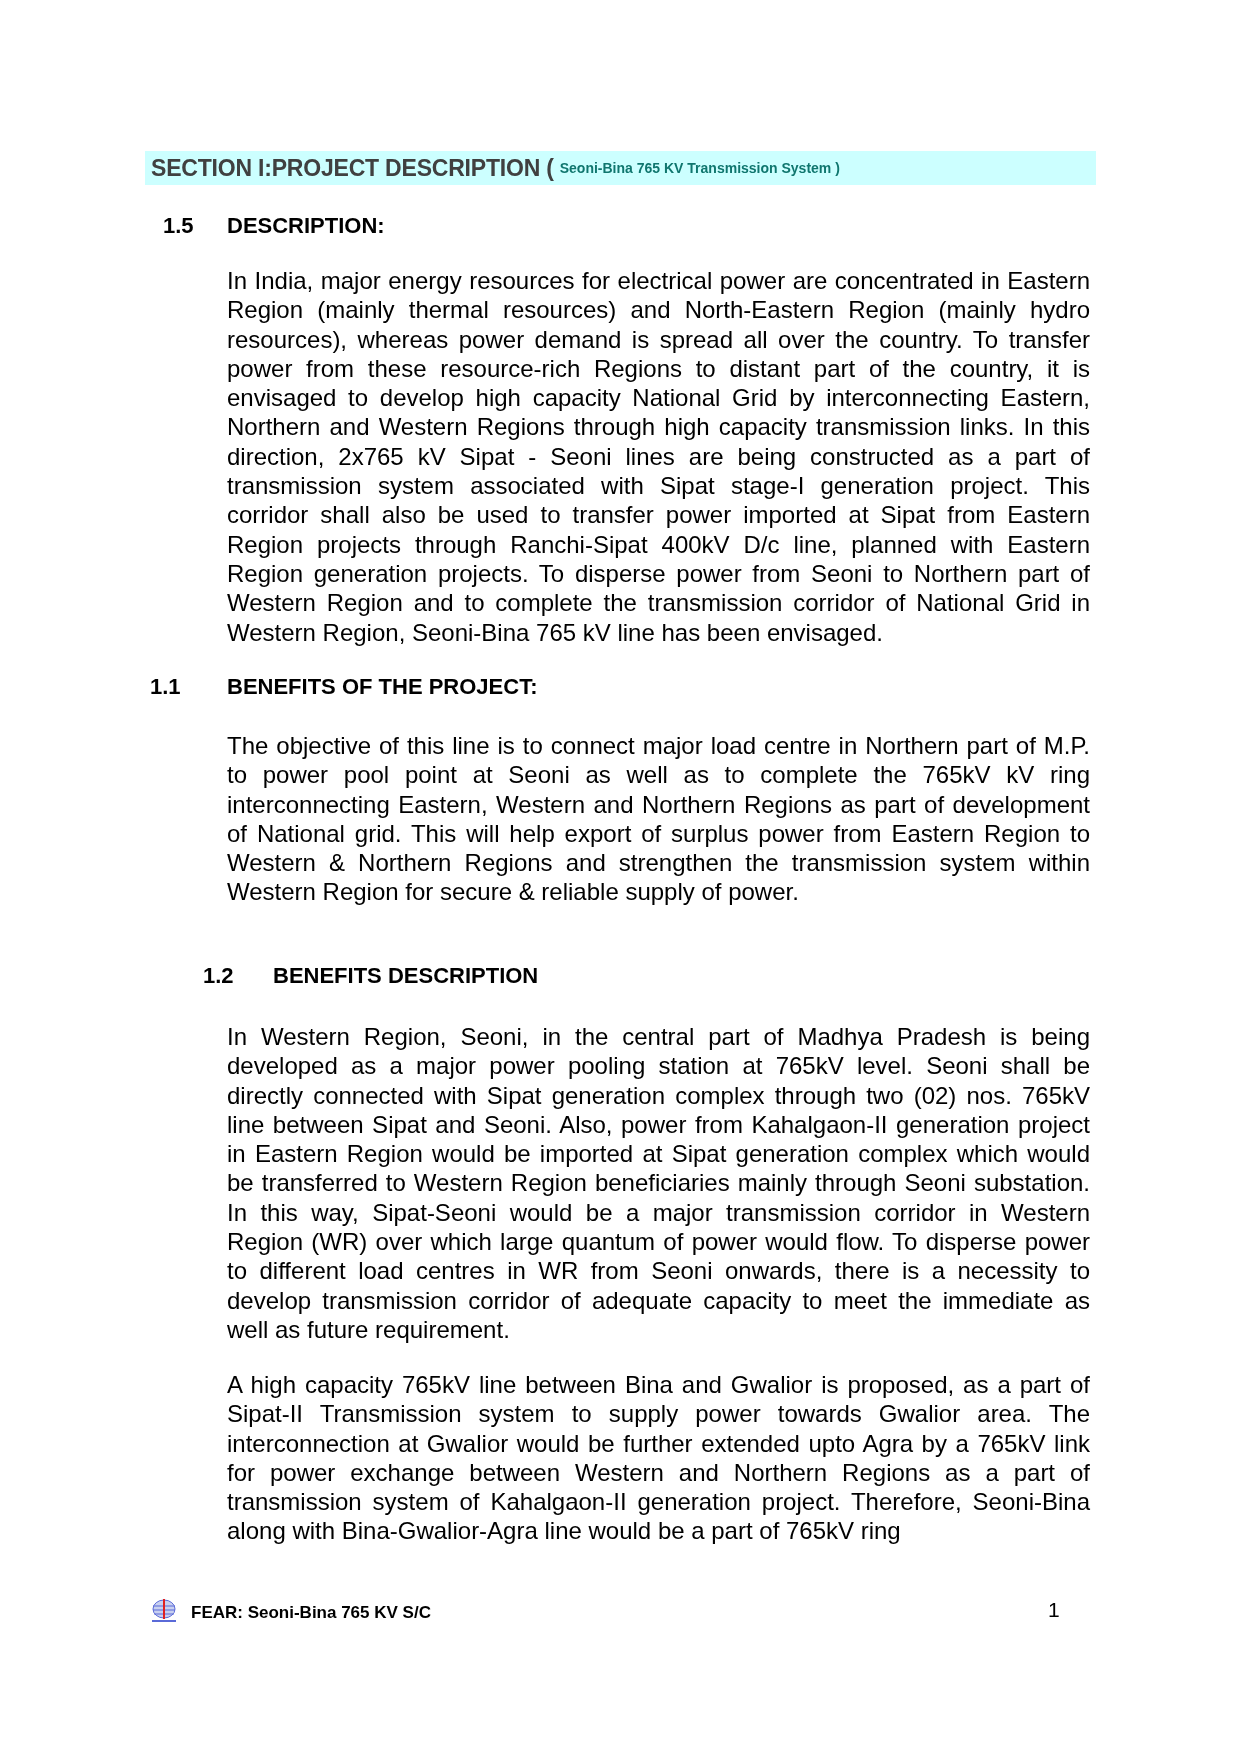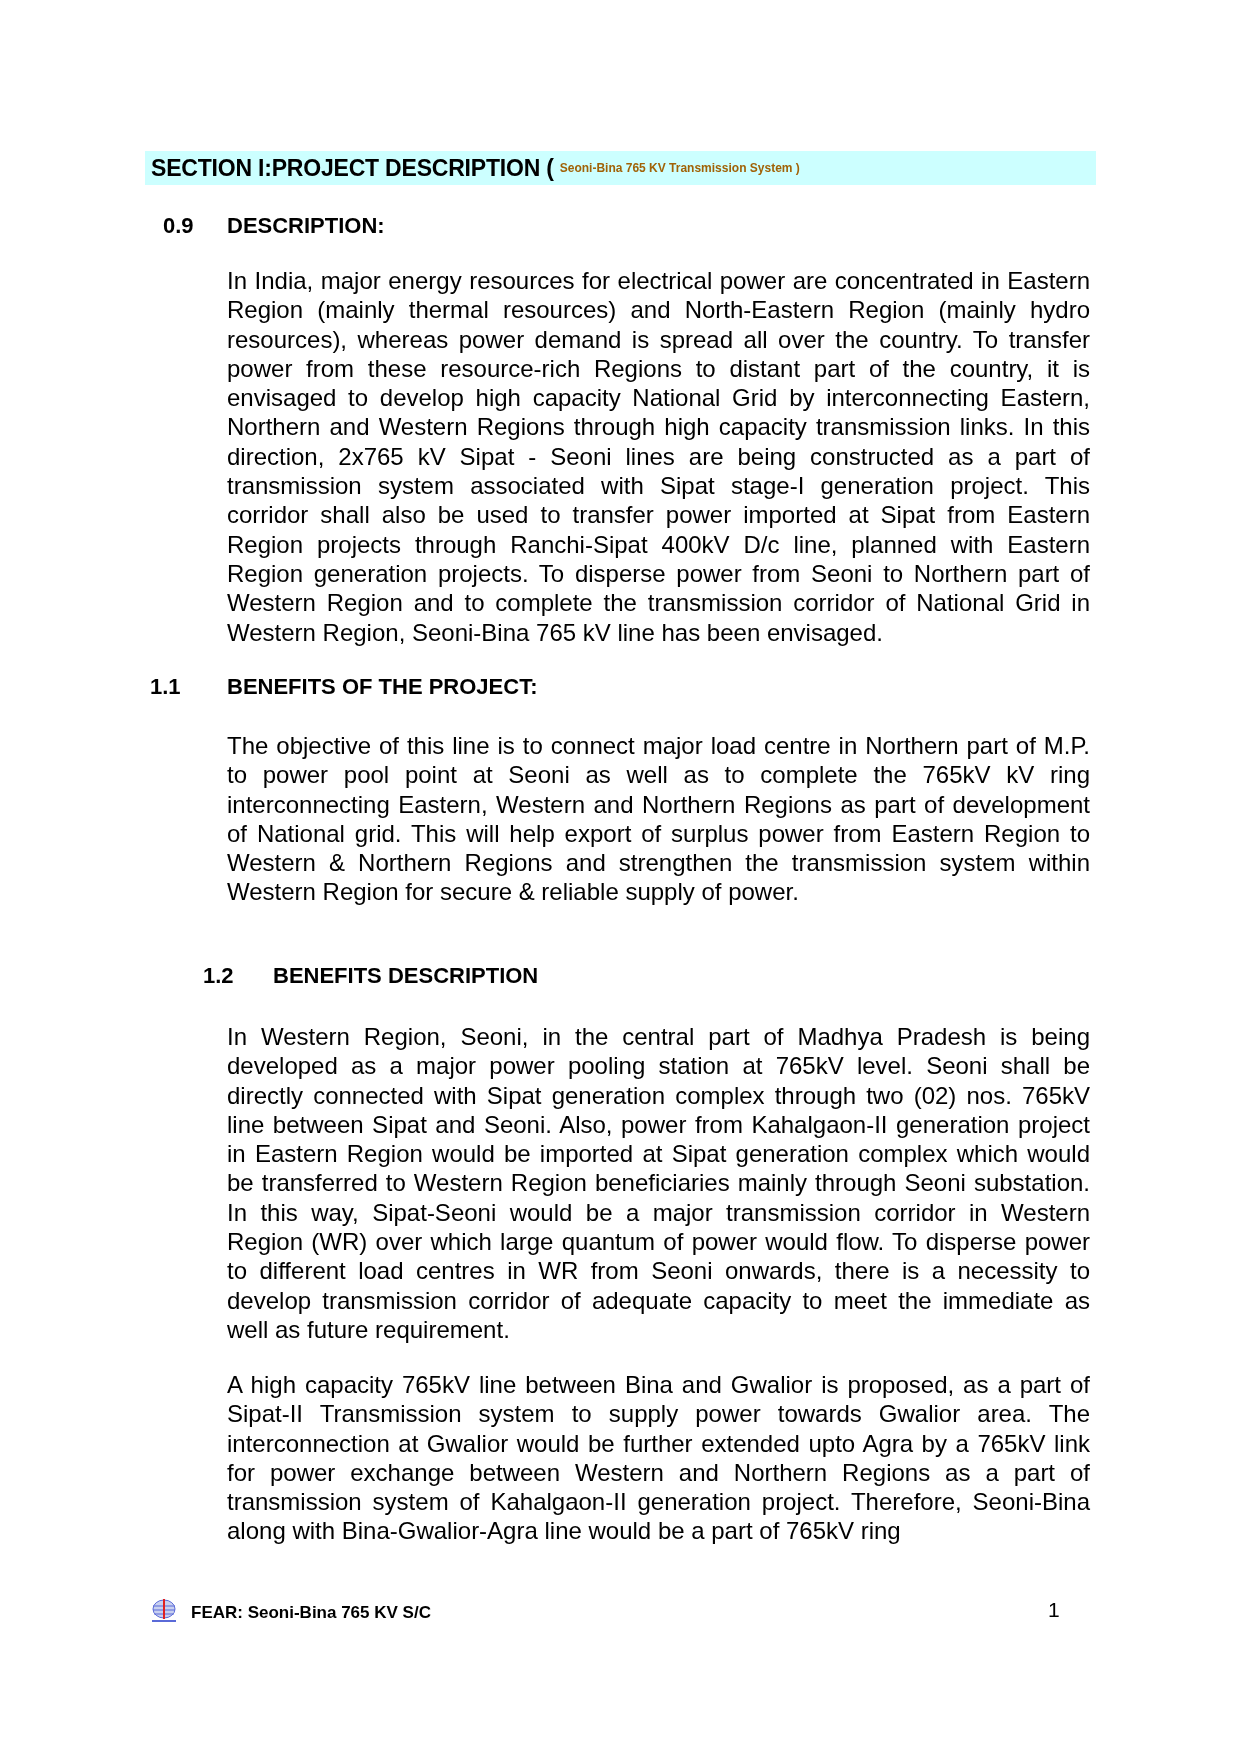--- a/index.html
+++ b/index.html
@@ -22,29 +22,29 @@
     width: 951px;
     height: 34px;
     background: #ccffff;
     display: flex;
     align-items: center;
     padding-left: 6px;
     box-sizing: border-box;
     white-space: nowrap;
   }
   .section-band .main {
-    color: #000000;
+    color: #404040;
     font-weight: bold;
     font-size: 23px;
     letter-spacing: -0.2px;
   }
   .section-band .sub {
-    color: #a16207;
+    color: #0f766e;
     font-weight: bold;
-    font-size: 12px;
+    font-size: 14px;
     margin-left: 6px;
   }
   .heading {
     position: absolute;
     font-weight: bold;
     font-size: 22px;
     white-space: nowrap;
   }
   .heading .num {
     display: inline-block;
@@ -79,21 +79,21 @@
 </style>
 </head>
 <body>
 
 <div class="section-band">
   <span class="main">SECTION I:PROJECT DESCRIPTION (</span>
   <span class="sub">Seoni-Bina 765 KV Transmission System )</span>
 </div>
 
 <div class="heading" style="left:163px; top:213px;">
-  <span class="num" style="width:64px;">0.9</span><span>DESCRIPTION:</span>
+  <span class="num" style="width:64px;">1.5</span><span>DESCRIPTION:</span>
 </div>
 <div class="para" style="top:266px;">In India, major energy resources for electrical power are concentrated in Eastern Region (mainly thermal resources) and North-Eastern Region (mainly hydro resources), whereas power demand is spread all over the country. To transfer power from these resource-rich Regions to distant part of the country, it is envisaged to develop high capacity National Grid by interconnecting Eastern, Northern and Western Regions through high capacity transmission links. In this direction, 2x765 kV Sipat - Seoni lines are being constructed as a part of transmission system associated with Sipat stage-I generation project. This corridor shall also be used to transfer power imported at Sipat from Eastern Region projects through Ranchi-Sipat 400kV D/c line, planned with Eastern Region generation projects. To disperse power from Seoni to Northern part of Western Region and to complete the transmission corridor of National Grid in Western Region, Seoni-Bina 765 kV line has been envisaged.</div>
 
 <div class="heading" style="left:150px; top:674px;">
   <span class="num" style="width:77px;">1.1</span><span>BENEFITS OF THE PROJECT:</span>
 </div>
 <div class="para" style="top:731px;">The objective of this line is to connect major load centre in Northern part of M.P. to power pool point at Seoni as well as to complete the 765kV kV ring interconnecting Eastern, Western and Northern Regions as part of development of National grid. This will help export of surplus power from Eastern Region to Western &amp; Northern Regions and strengthen the transmission system within Western Region for secure &amp; reliable supply of power.</div>
 
 <div class="heading" style="left:163px; top:963px;">
   <span class="num" style="width:70px;margin-left:40px;">1.2</span><span>BENEFITS DESCRIPTION</span>

